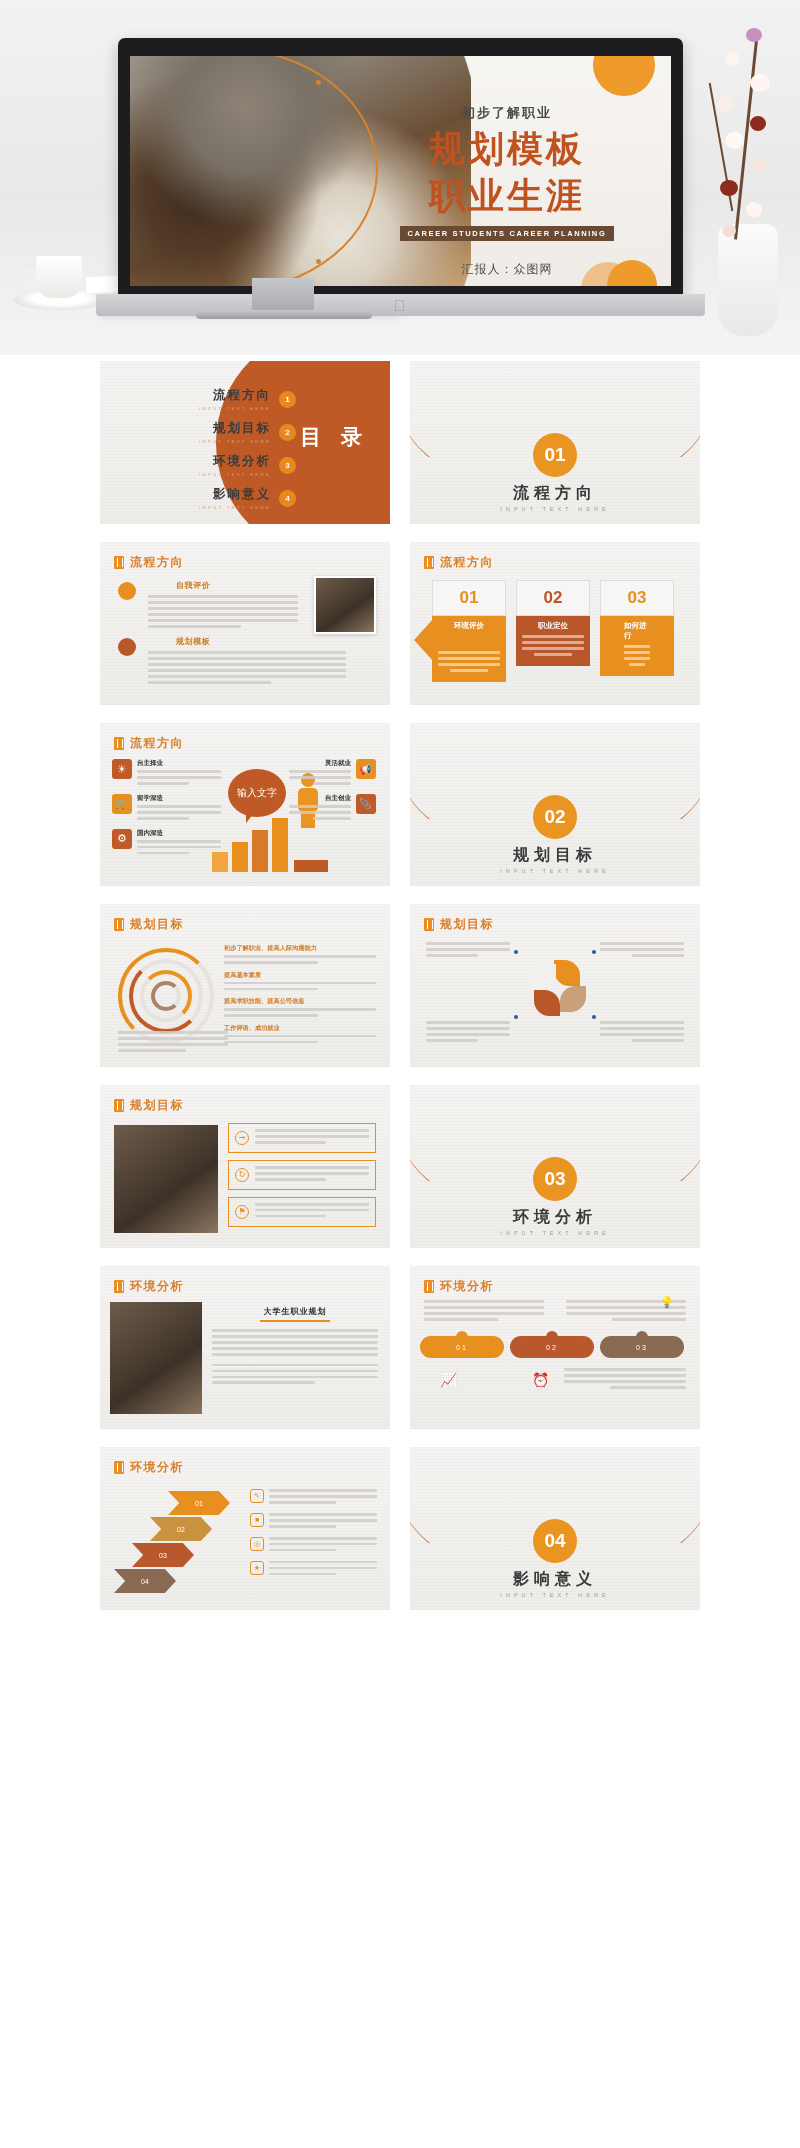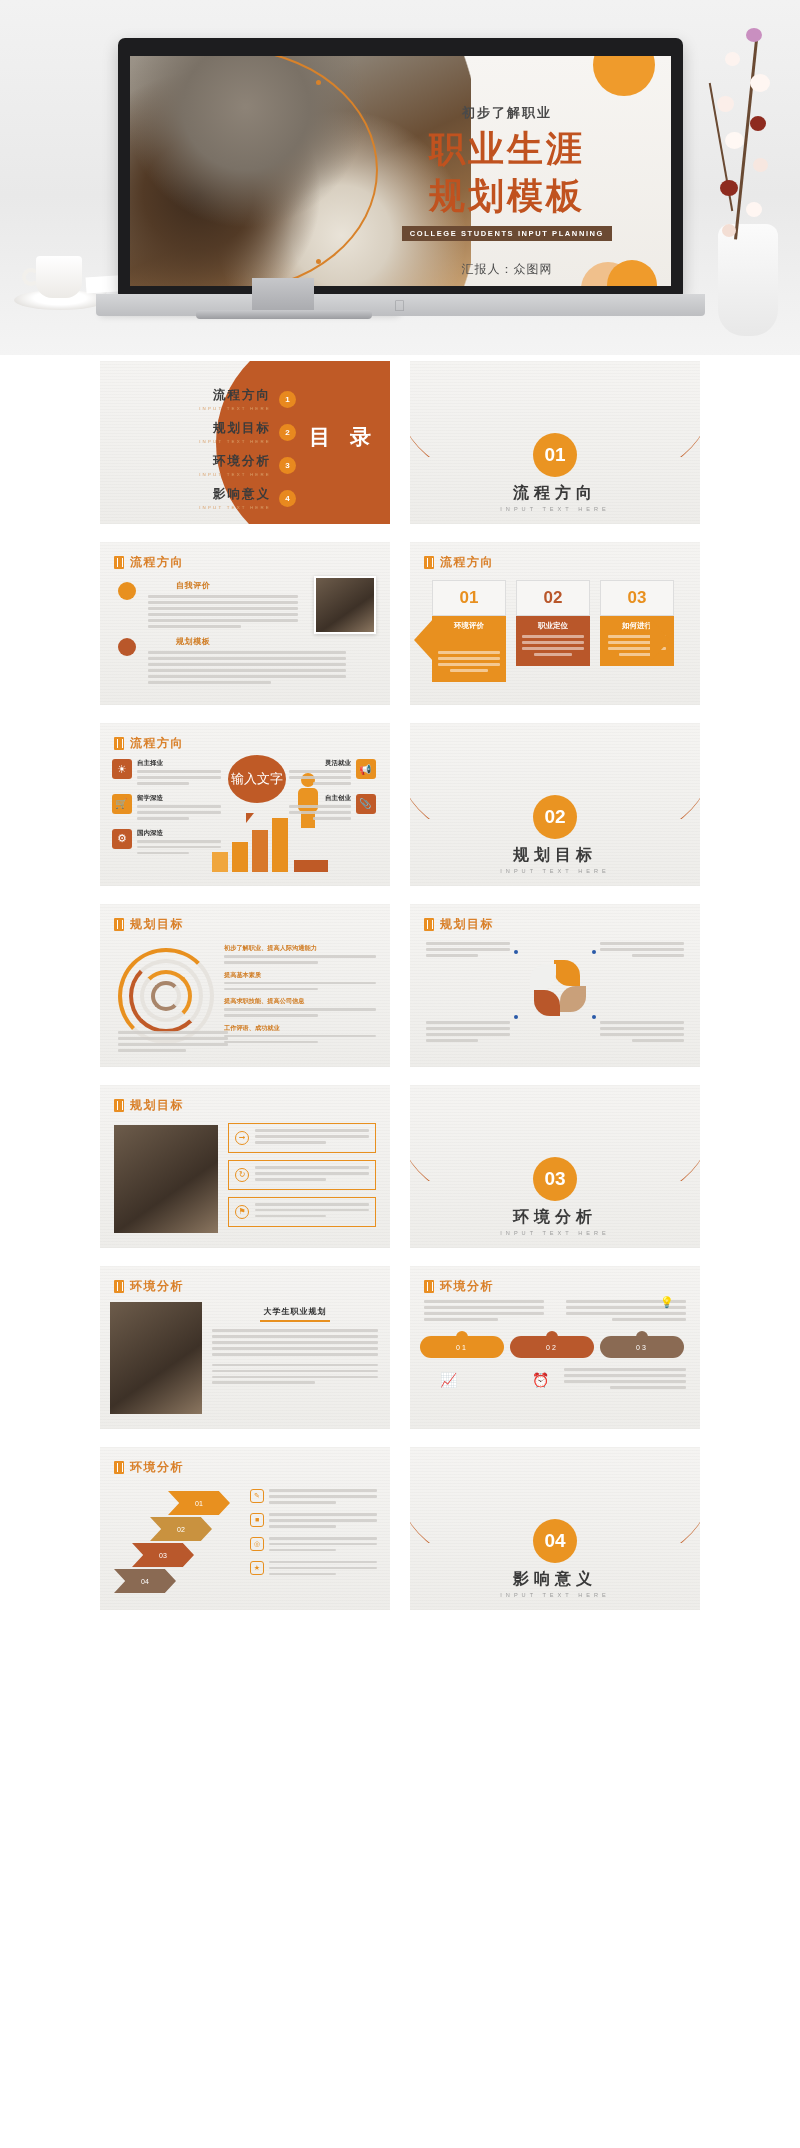--- a/index.html
+++ b/index.html
@@ -146,21 +146,21 @@
     border-left:1px solid #fff; border-right:1px solid #fff;
   }
   .sl-head .t { font-size:12px; font-weight:700; color:#d9802a; letter-spacing:1.5px; }
 
   
   .toc-circle {
     position:absolute; right:-58px; top:-34px; width:232px; height:232px;
     border-radius:50%; background:#bf5a26;
   }
   .toc-label {
-    position:absolute; right:12px; top:62px; font-size:21px; color:#fff;
+    position:absolute; right:21px; top:62px; font-size:21px; color:#fff;
     font-weight:700; letter-spacing:7px;
   }
   .toc-list { position:absolute; left:26px; top:26px; width:170px; }
   .toc-item { display:flex; align-items:center; justify-content:flex-end; gap:8px; margin-bottom:9px; }
   .toc-item .txt { text-align:right; }
   .toc-item .zh { font-size:12.5px; font-weight:700; color:#3b3b3b; letter-spacing:2px; }
   .toc-item .en { font-size:4.4px; color:#d9a06a; letter-spacing:2.2px; margin-top:2px; }
   .toc-num {
     width:17px; height:17px; border-radius:50%; background:#e8891f; color:#fff;
     font-size:8px; display:flex; align-items:center; justify-content:center; font-weight:700;
@@ -245,23 +245,23 @@
           <div class="cover-photo-mask"></div>
           <div class="cover-arc"></div>
           <div class="arc-dot" style="left:186px;top:24px;"></div>
           <div class="arc-dot" style="left:186px;bottom:22px;"></div>
           <div class="cover-circ-tr"></div>
           <div class="cover-circ-br1"></div>
           <div class="cover-circ-br2"></div>
 
           <div class="cover-text">
             <div class="cover-kicker">初步了解职业</div>
+            <div class="cover-title">规划模板</div>
             <div class="cover-title">职业生涯</div>
-            <div class="cover-title">规划模板</div>
-            <div class="cover-en">COLLEGE STUDENTS INPUT PLANNING</div>
+            <div class="cover-en">CAREER STUDENTS CAREER PLANNING</div>
             <div class="cover-author">汇报人：众图网</div>
           </div>
         </div>
       </div>
       <div class="imac-chin"></div>
       <div class="apple-logo"></div>
     </div>
     <div class="imac-stand"></div>
     <div class="imac-base"></div>
 
@@ -385,21 +385,21 @@
           <div style="background:#b9572a;color:#fff;padding:5px 6px 10px;text-align:center;">
             <div style="font-size:7.5px;font-weight:700;margin-bottom:4px;">职业定位</div>
             <div class="ln" style="background:rgba(255,255,255,.6)"></div>
             <div class="ln" style="background:rgba(255,255,255,.6)"></div>
             <div class="ln" style="background:rgba(255,255,255,.6)"></div>
             <div class="ln s" style="background:rgba(255,255,255,.6);margin:0 auto;"></div>
           </div>
         </div>
         <div style="width:74px;">
           <div style="height:36px;background:#f7f6f4;border:1px solid #ddd;display:flex;align-items:center;justify-content:center;font-size:17px;font-weight:700;color:#e8901f;">03</div>
-          <div style="background:#e8901f;color:#fff;padding:5px 8px 10px;text-align:center;">
+          <div style="background:#e8901f;color:#fff;padding:5px 24px 10px;">
             <div style="font-size:7.5px;font-weight:700;margin-bottom:4px;">如何进行</div>
             <div class="ln" style="background:rgba(255,255,255,.6)"></div>
             <div class="ln" style="background:rgba(255,255,255,.6)"></div>
             <div class="ln" style="background:rgba(255,255,255,.6)"></div>
             <div class="ln s" style="background:rgba(255,255,255,.6);margin:0 auto;"></div>
           </div>
         </div>
       </div>
       <div style="position:absolute;left:4px;top:76px;width:0;height:0;border-top:22px solid transparent;border-bottom:22px solid transparent;border-right:20px solid #e8901f;"></div>
       <div style="position:absolute;left:240px;top:76px;width:0;height:0;border-top:22px solid transparent;border-bottom:22px solid transparent;border-left:20px solid #e8901f;"></div>
@@ -435,21 +435,21 @@
           <div style="width:20px;height:20px;background:#c05a28;border-radius:3px;color:#fff;font-size:11px;display:flex;align-items:center;justify-content:center;">⚙</div>
           <div style="width:84px;">
             <div style="font-size:6.5px;font-weight:700;color:#333;">国内深造</div>
             <div class="ln" style="margin-top:2px;"></div>
               <div class="ln"></div>
               <div class="ln s"></div>
           </div>
         </div>
       </div>
 
-      <div style="position:absolute;left:128px;top:32px;width:58px;height:48px;border-radius:50%;background:#bf5a26;color:#fff;font-size:13px;display:flex;align-items:center;justify-content:center;">
+      <div style="position:absolute;left:128px;top:46px;width:58px;height:48px;border-radius:50%;background:#bf5a26;color:#fff;font-size:10px;display:flex;align-items:center;justify-content:center;">
         <span>输入文字</span>
       </div>
       <div style="position:absolute;left:146px;top:90px;width:0;height:0;border-left:8px solid #bf5a26;border-bottom:10px solid transparent;"></div>
 
       <div style="position:absolute;left:198px;top:50px;">
         <div style="width:14px;height:14px;border-radius:50%;background:#ea9422;margin:0 auto;"></div>
         <div style="width:20px;height:24px;background:#ea9422;border-radius:5px;margin:1px auto 0;"></div>
         <div style="width:14px;height:16px;background:#ea9422;margin:0 auto;"></div>
       </div>
 

